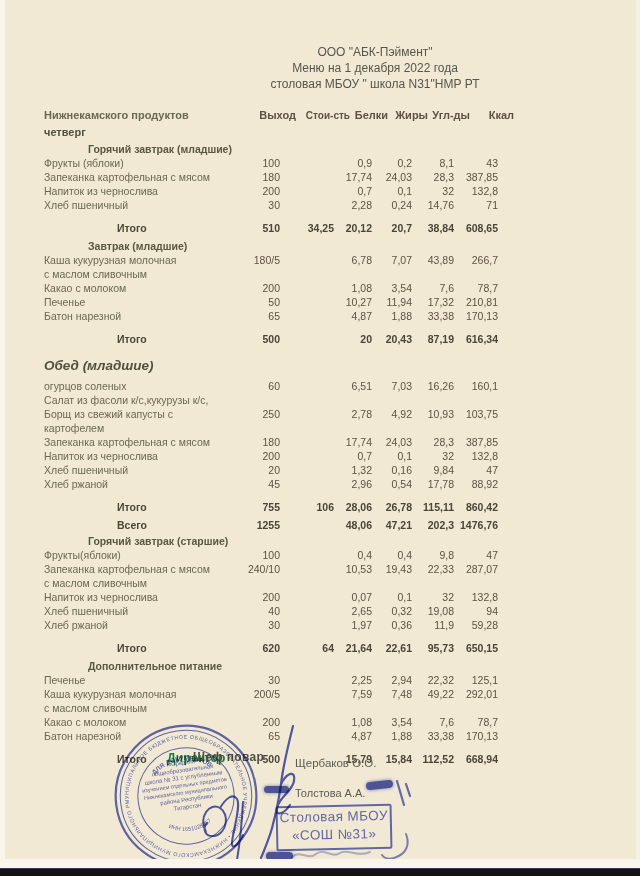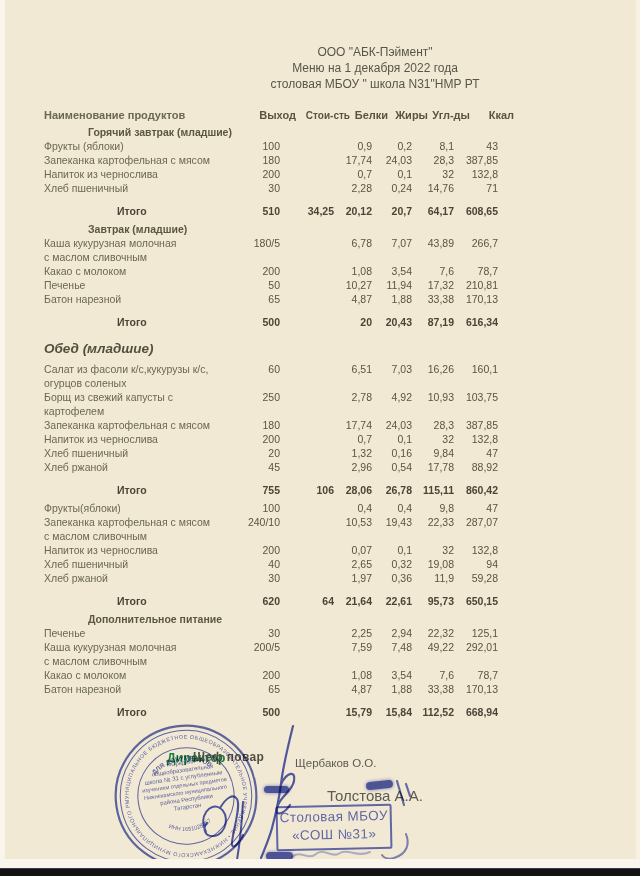--- a/index.html
+++ b/index.html
@@ -37,21 +37,21 @@
   .row.total{margin-top:9px;margin-bottom:4px;}
   .row.grand{margin-top:0;margin-bottom:2px;}
   .row.total .name,.row.grand .name{padding-left:73px;font-weight:bold;color:#4b4536;}
   .row.total .num,.row.grand .num{font-weight:bold;color:#4b4536;}
 
   
   .lbl{position:absolute;white-space:nowrap;}
   .lbl-director{left:167px;top:751px;font-size:12px;font-weight:600;color:#15803d;letter-spacing:.3px;}
   .lbl-chef{left:193px;top:750px;font-size:12px;font-weight:600;color:#4f4e46;letter-spacing:.3px;}
   .lbl-dname{left:295px;top:757px;font-size:11.5px;color:#5c5a51;}
-  .lbl-cname{left:295px;top:787px;font-size:15px;color:#5c5a51;margin-left:32px;}
+  .lbl-cname{left:295px;top:787px;font-size:11px;color:#5c5a51;}
 
   .round-stamp{position:absolute;left:108px;top:722px;mix-blend-mode:multiply;
     transform:rotate(-8deg);opacity:.88;}
   .rect-stamp{position:absolute;left:276px;top:805px;width:112px;height:40px;
     border:2.5px solid #5a66c2;border-radius:2px;transform:rotate(-1.2deg);
     color:#5a66c2;text-align:center;font-size:13.5px;line-height:18px;font-weight:500;
     padding-top:1px;mix-blend-mode:multiply;opacity:.93;letter-spacing:.4px;}
 
   .sig{position:absolute;mix-blend-mode:multiply;}
   .smudge{position:absolute;background:#3d4aab;border-radius:6px;opacity:.9;
@@ -68,28 +68,29 @@
   <div class="edge-right"></div>
 
   <div class="doc-head">
     <div>ООО "АБК-Пэймент"</div>
     <div>Меню на 1 декабря 2022 года</div>
     <div>столовая МБОУ " школа N31"НМР РТ</div>
   </div>
 
   <div class="table">
     <div class="row thead">
-      <div class="c name">Наименование продуктов</div>
+      <div class="c name">Нижнекамского продуктов</div>
       <div class="c num">Выход</div>
       <div class="c num cost-h">Стои-сть</div>
       <div class="c num">Белки</div>
       <div class="c num">Жиры</div>
       <div class="c num">Угл-ды</div>
       <div class="c num">Ккал</div>
     </div>
+    <div class="dayrow">четверг</div>
     <div id="rows">
         <div class="row section">
           <div class="c name">
             <div>Горячий завтрак (младшие)</div>
           </div>
         </div>
         <div class="row item">
           <div class="c name">
             <div>Фрукты (яблоки)</div>
           </div>
@@ -134,21 +135,21 @@
           <div class="c num">71</div>
         </div>
         <div class="row total">
           <div class="c name">
             <div>Итого</div>
           </div>
           <div class="c num">510</div>
           <div class="c num">34,25</div>
           <div class="c num">20,12</div>
           <div class="c num">20,7</div>
-          <div class="c num">64,17</div>
+          <div class="c num">38,84</div>
           <div class="c num">608,65</div>
         </div>
         <div class="row section">
           <div class="c name">
             <div>Завтрак (младшие)</div>
           </div>
         </div>
         <div class="row item">
           <div class="c name">
             <div>Каша кукурузная молочная</div>
@@ -205,22 +206,22 @@
           <div class="c num">87,19</div>
           <div class="c num">616,34</div>
         </div>
         <div class="row section_big">
           <div class="c name">
             <div>Обед (младшие)</div>
           </div>
         </div>
         <div class="row item">
           <div class="c name">
+            <div>огурцов соленых</div>
             <div>Салат из фасоли к/с,кукурузы к/с,</div>
-            <div>огурцов соленых</div>
           </div>
           <div class="c num">60</div>
           <div class="c num"></div>
           <div class="c num">6,51</div>
           <div class="c num">7,03</div>
           <div class="c num">16,26</div>
           <div class="c num">160,1</div>
         </div>
         <div class="row item">
           <div class="c name">
@@ -280,20 +281,36 @@
         <div class="row total">
           <div class="c name">
             <div>Итого</div>
           </div>
           <div class="c num">755</div>
           <div class="c num">106</div>
           <div class="c num">28,06</div>
           <div class="c num">26,78</div>
           <div class="c num">115,11</div>
           <div class="c num">860,42</div>
+        </div>
+        <div class="row grand">
+          <div class="c name">
+            <div>Всего</div>
+          </div>
+          <div class="c num">1255</div>
+          <div class="c num"></div>
+          <div class="c num">48,06</div>
+          <div class="c num">47,21</div>
+          <div class="c num">202,3</div>
+          <div class="c num">1476,76</div>
+        </div>
+        <div class="row section">
+          <div class="c name">
+            <div>Горячий завтрак (старшие)</div>
+          </div>
         </div>
         <div class="row item">
           <div class="c name">
             <div>Фрукты(яблоки)</div>
           </div>
           <div class="c num">100</div>
           <div class="c num"></div>
           <div class="c num">0,4</div>
           <div class="c num">0,4</div>
           <div class="c num">9,8</div>

